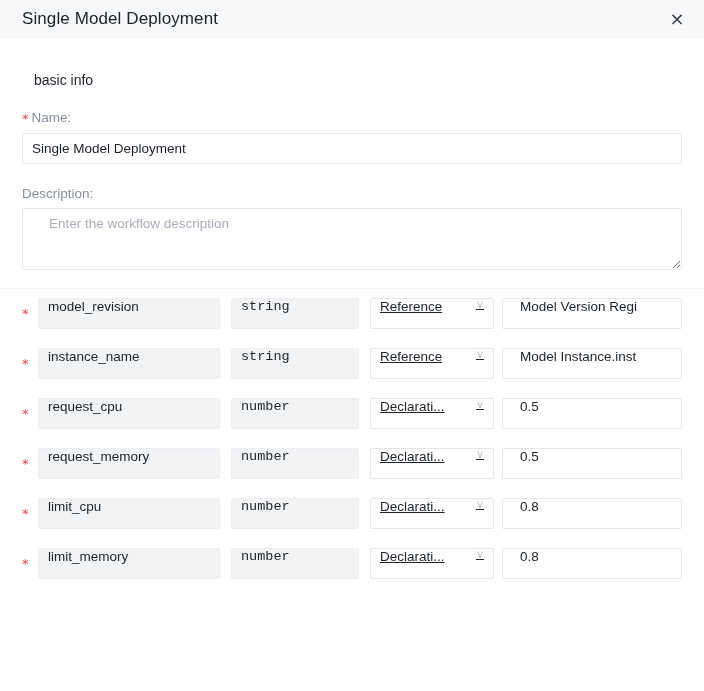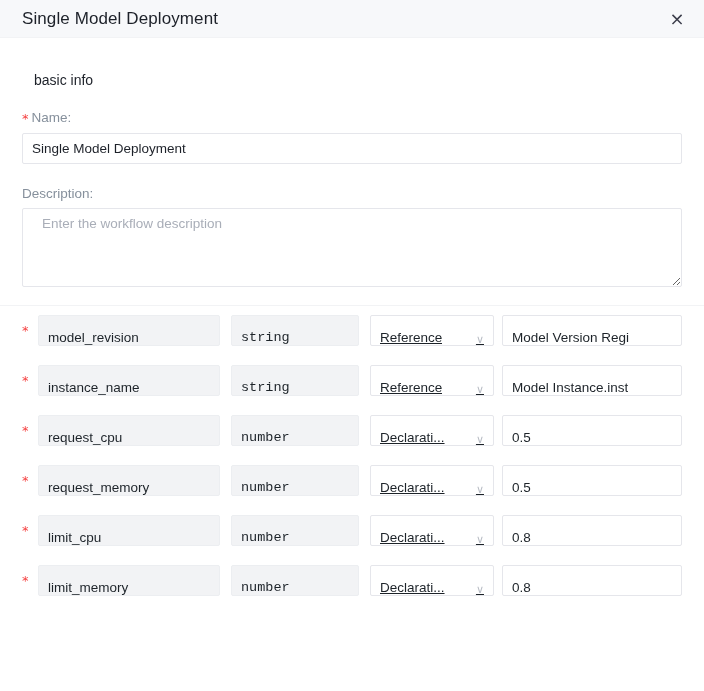--- a/index.html
+++ b/index.html
@@ -91,28 +91,28 @@
     font-family: "Liberation Sans", sans-serif;
     font-size: 13.5px;
     color: #1d2129;
     padding: 0 9px;
     outline: none;
   }
   .text-area {
     display: block;
     width: 100%;
     box-sizing: border-box;
-    height: 79px;
+    height: 62px;
     border: 1px solid #e5e6eb;
     border-radius: 2px;
     background: #ffffff;
     font-family: "Liberation Sans", sans-serif;
     font-size: 13.5px;
     color: #3b82f6;
-    padding: 7px 19px;
+    padding: 7px 26px;
     outline: none;
     resize: vertical;
   }
   .text-area::placeholder,
   .text-input::placeholder {
     color: #a9aeb8;
   }
 
   .divider {
     height: 1px;
@@ -141,21 +141,21 @@
     line-height: 1;
   }
   .cell {
     box-sizing: border-box;
     height: 31px;
     border: 1px solid #e5e6eb;
     border-radius: 2px;
     font-size: 13.5px;
     color: #1d2329;
     display: flex;
-    align-items: flex-end;
+    align-items: flex-start;
     padding: 0 9px;
     overflow: hidden;
     white-space: nowrap;
   }
   .cell-name {
     flex: 0 0 182px;
     background: #f2f3f5;
     border-color: #eceef1;
     margin-right: 11px;
   }
@@ -189,20 +189,21 @@
     font-family: "DejaVu Sans", sans-serif;
   }
   .cell-value {
     flex: 1 1 auto;
     background: #ffffff;
     min-width: 0;
   }
   .cell-value .val-text {
     overflow: hidden;
     white-space: nowrap;
+    margin-left: 8px;
   }
 </style>
 </head>
 <body>
 
 <div class="dialog-header">
   <div class="dialog-title">Single Model Deployment</div>
   <div class="close-btn">×</div>
 </div>
 

